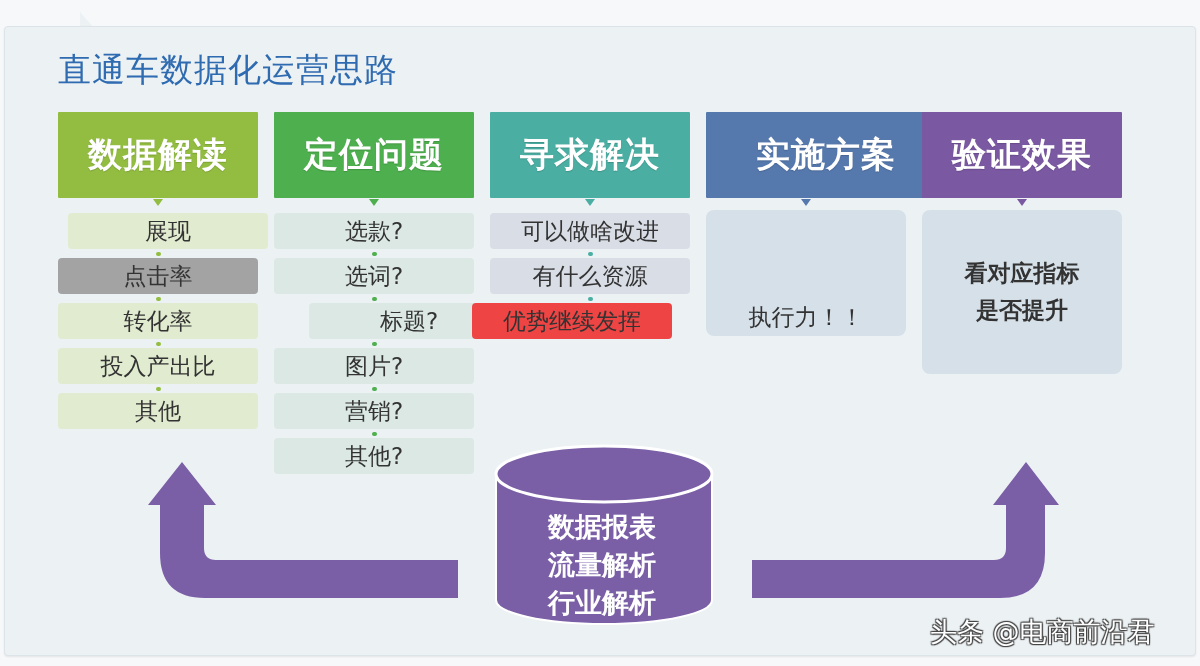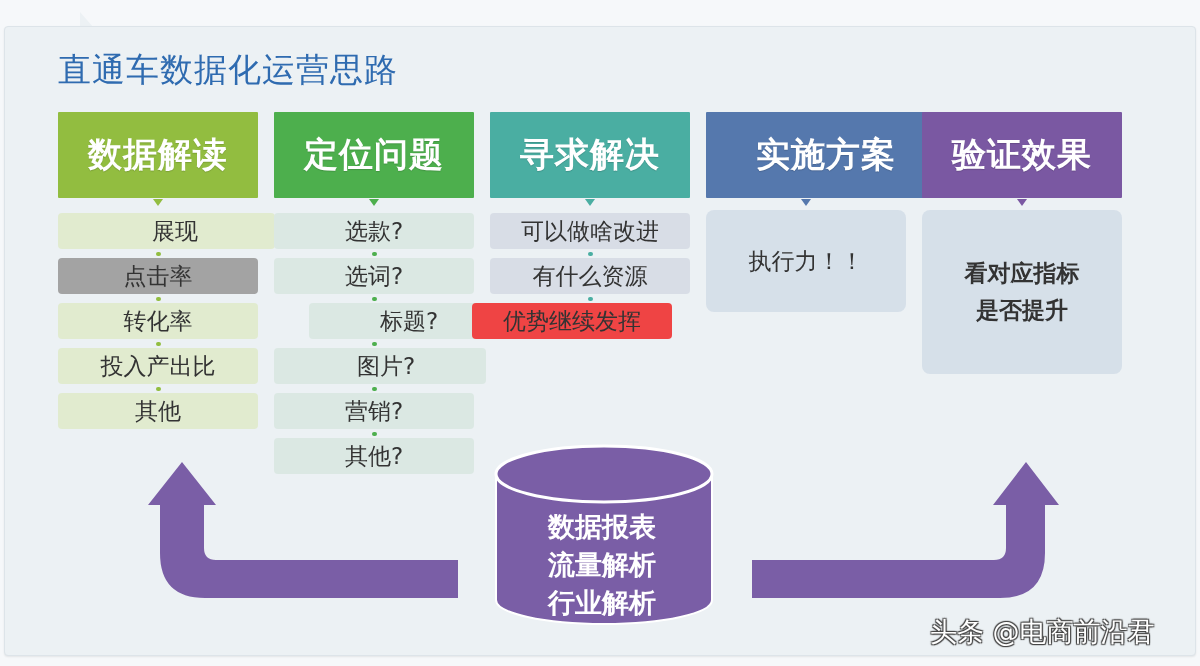--- a/index.html
+++ b/index.html
@@ -28,49 +28,49 @@
 <div class="header" style="left:490px;background:#4aaea2;">寻求解决</div>
 <div class="header" style="left:706px;background:#5578ad;padding-left:20px;">实施方案</div>
 <div class="header" style="left:922px;background:#7a58a2;">验证效果</div>
 
 <div class="hdr-arrow" style="left:153px;top:199px;border-top-color:#92bd40;"></div>
 <div class="hdr-arrow" style="left:369px;top:199px;border-top-color:#4daf4d;"></div>
 <div class="hdr-arrow" style="left:585px;top:199px;border-top-color:#4aaea2;"></div>
 <div class="hdr-arrow" style="left:801px;top:199px;border-top-color:#5578ad;"></div>
 <div class="hdr-arrow" style="left:1017px;top:199px;border-top-color:#7a58a2;"></div>
 
-<div class="item" style="left:58px;top:213px;background:#e1ebcf;padding-left:17px;">展现</div>
+<div class="item" style="left:68px;top:213px;background:#e1ebcf;">展现</div>
 <div class="dot" style="left:156px;top:252px;background:#92bd40;"></div>
 <div class="item" style="left:58px;top:258px;background:#a3a3a3;">点击率</div>
 <div class="dot" style="left:156px;top:297px;background:#92bd40;"></div>
 <div class="item" style="left:58px;top:303px;background:#e1ebcf;">转化率</div>
 <div class="dot" style="left:156px;top:342px;background:#92bd40;"></div>
 <div class="item" style="left:58px;top:348px;background:#e1ebcf;">投入产出比</div>
 <div class="dot" style="left:156px;top:387px;background:#92bd40;"></div>
 <div class="item" style="left:58px;top:393px;background:#e1ebcf;">其他</div>
 
 <div class="item" style="left:274px;top:213px;background:#dbe8e3;">选款?</div>
 <div class="dot" style="left:372px;top:252px;background:#4daf4d;"></div>
 <div class="item" style="left:274px;top:258px;background:#dbe8e3;">选词?</div>
 <div class="dot" style="left:372px;top:297px;background:#4daf4d;"></div>
 <div class="item" style="left:274px;top:303px;background:#dbe8e3;margin-left:35px;">标题?</div>
 <div class="dot" style="left:372px;top:342px;background:#4daf4d;"></div>
-<div class="item" style="left:274px;top:348px;background:#dbe8e3;padding-left:12px;">图片?</div>
+<div class="item" style="left:274px;top:348px;background:#dbe8e3;">图片?</div>
 <div class="dot" style="left:372px;top:387px;background:#4daf4d;"></div>
 <div class="item" style="left:274px;top:393px;background:#dbe8e3;">营销?</div>
 <div class="dot" style="left:372px;top:432px;background:#4daf4d;"></div>
 <div class="item" style="left:274px;top:438px;background:#dbe8e3;">其他?</div>
 
 <div class="item" style="left:490px;top:213px;background:#d8dde6;">可以做啥改进</div>
 <div class="dot" style="left:588px;top:252px;background:#4aaea2;"></div>
 <div class="item" style="left:490px;top:258px;background:#d8dde6;">有什么资源</div>
 <div class="dot" style="left:588px;top:297px;background:#4aaea2;"></div>
 <div class="item" style="left:472px;top:303px;background:#ef4444;">优势继续发挥</div>
 
-<div class="bigbox" style="left:706px;top:210px;height:102px;">
+<div class="bigbox" style="left:706px;top:210px;height:126px;align-items:flex-end;">
   <span>执行力！！</span>
 </div>
 <div class="bigbox" style="left:922px;top:210px;height:164px;flex-direction:column;font-weight:bold;">
   <span>看对应指标</span>
   <span>是否提升</span>
 </div>
 
 <svg style="position:absolute;left:0;top:0;" width="1200" height="666">
 
   <g>

